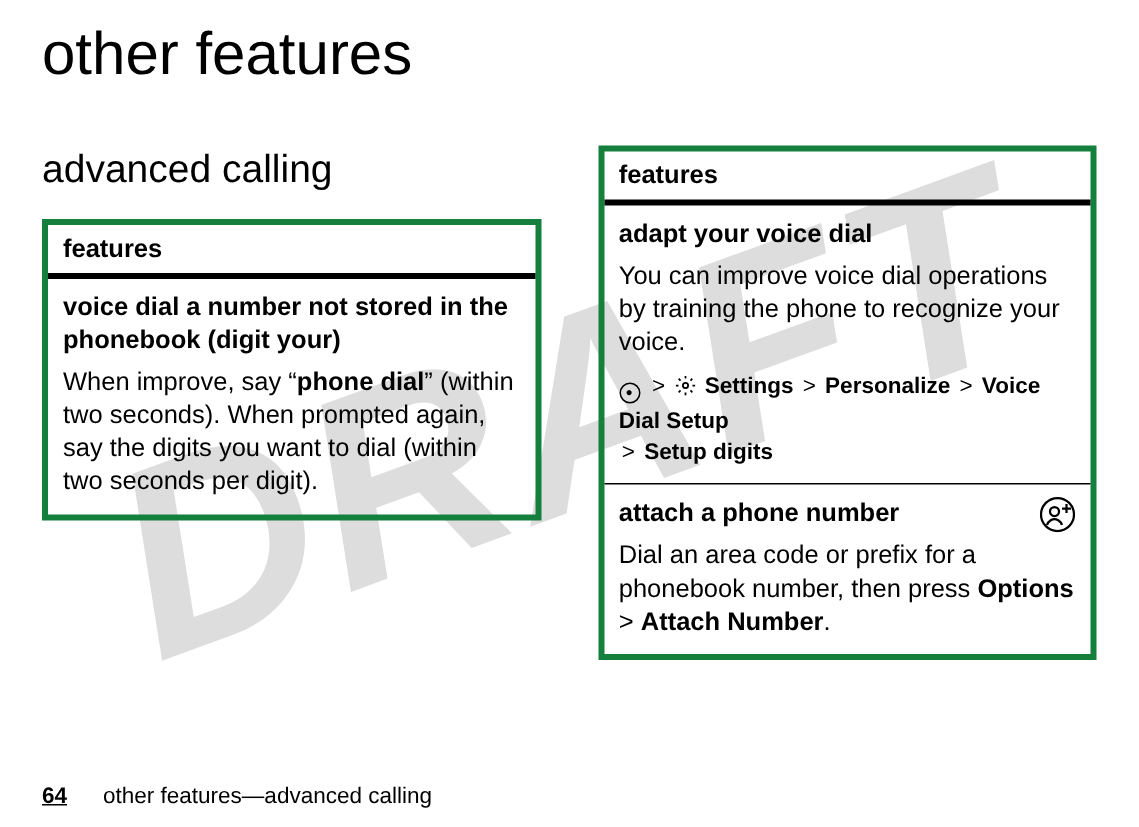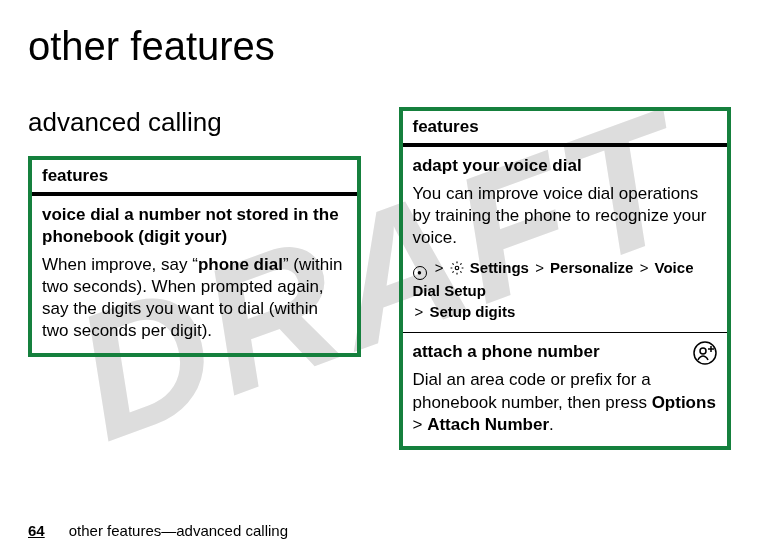--- a/index.html
+++ b/index.html
@@ -21,21 +21,21 @@
       font-style: italic;
       color: #ddd;
       z-index: 0;
       letter-spacing: 4px;
       user-select: none;
       white-space: nowrap;
     }
     .content {
       position: relative;
       z-index: 1;
-      padding: 24px 28px 0 28px;
+      padding: 14px 28px 0 28px;
     }
     h1.page-title {
       font-size: 40px;
       font-weight: normal;
       margin-bottom: 38px;
     }
     .columns {
       display: flex;
       gap: 38px;
     }

